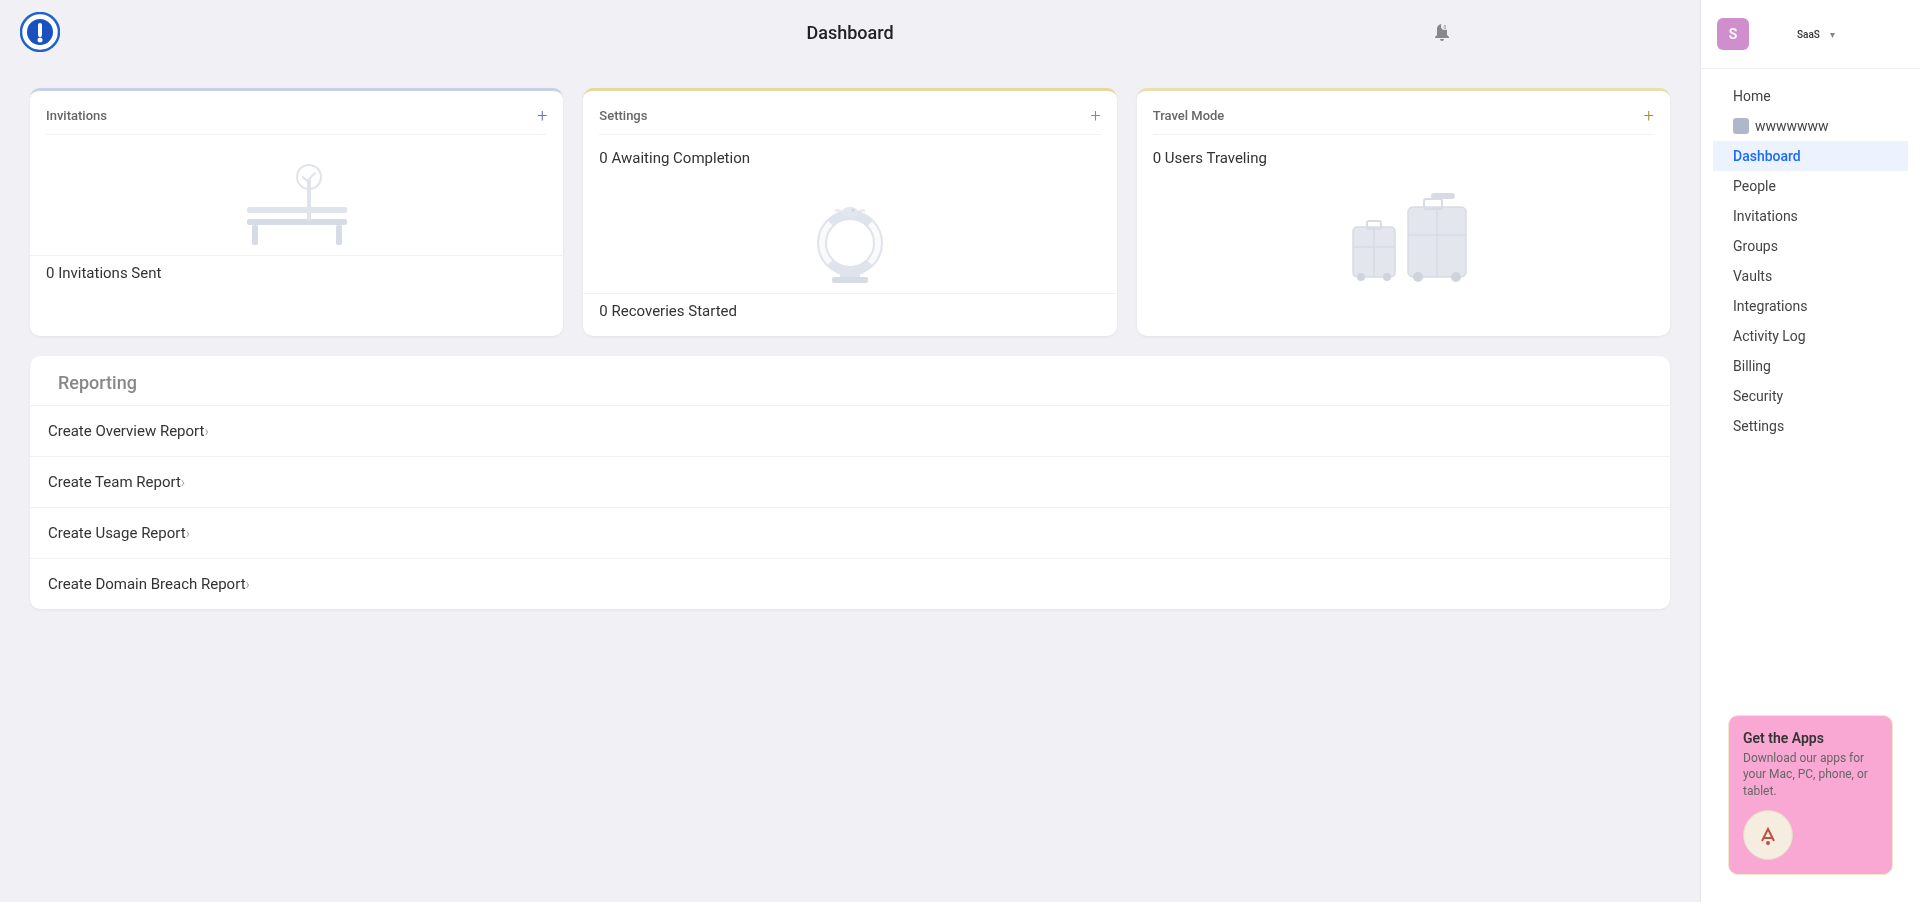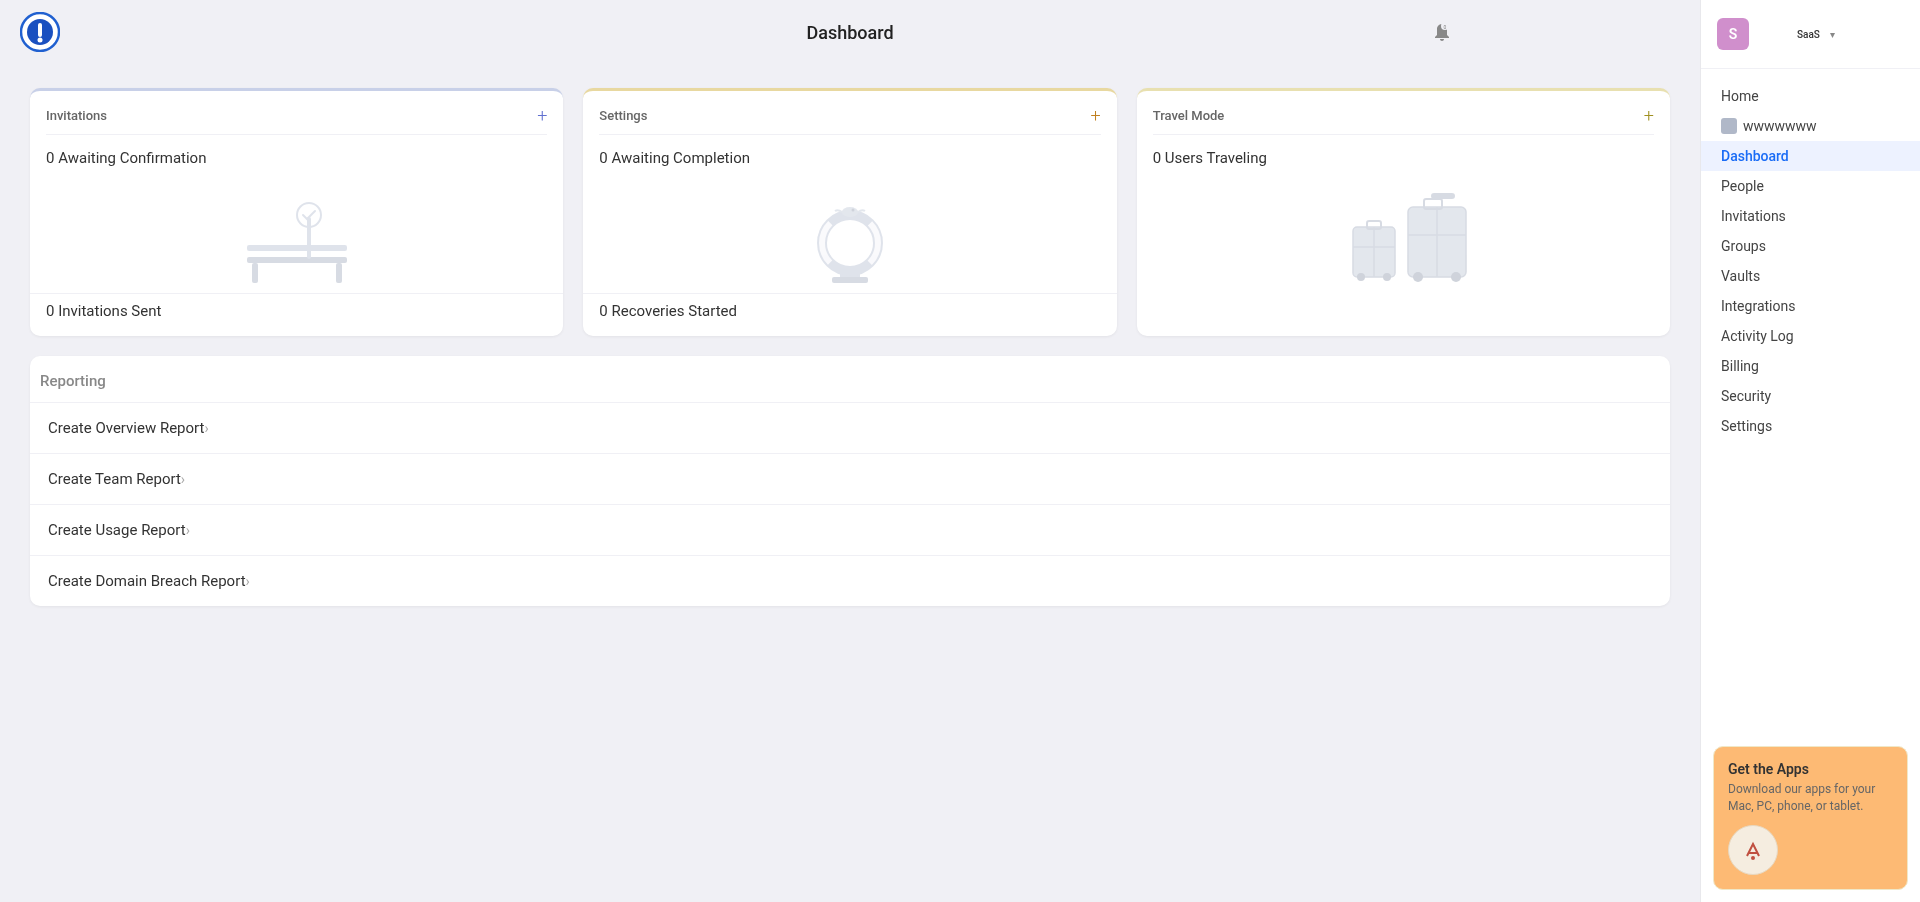--- a/index.html
+++ b/index.html
@@ -55,21 +55,21 @@
     }
 
     .sidebar-chevron {
       font-size: 10px;
       color: #888;
       margin-left: 2px;
     }
 
     .sidebar-nav {
       flex: 1;
-      padding: 12px 0;
+      padding: 12px 12px;
       overflow-y: auto;
     }
 
     .sidebar-nav-item {
       display: block;
       padding: 7px 20px;
       font-size: 14px;
       color: #444;
       cursor: pointer;
       text-decoration: none;
@@ -96,22 +96,22 @@
       width: 16px;
       height: 16px;
       border-radius: 3px;
       background: #b0b8c8;
       display: flex;
       align-items: center;
       justify-content: center;
     }
 
     .get-apps-box {
-      margin: 12px;
-      background: #fdba74;
+      margin: 27px;
+      background: #f9a8d4;
       border-radius: 10px;
       padding: 14px;
       border: 1px solid #f0e8c8;
     }
 
     .get-apps-title {
       font-size: 14px;
       font-weight: 600;
       color: #333;
       margin-bottom: 4px;
@@ -263,22 +263,22 @@
     
     .reporting-card {
       background: #fff;
       border-radius: 10px;
       overflow: hidden;
       box-shadow: 0 1px 3px rgba(0,0,0,0.06);
       flex: 1;
     }
 
     .reporting-header {
-      padding: 16px 10px 12px;
-      font-size: 15px;
+      padding: 16px 28px 12px;
+      font-size: 18px;
       color: #888;
       font-weight: 500;
       border-bottom: 1px solid #f0f0f5;
     }
 
     .reporting-item {
       display: flex;
       align-items: center;
       justify-content: flex-start;
       padding: 16px 18px;
@@ -365,21 +365,20 @@
   <div class="dashboard-content">
 
     <div class="cards-row">
 
       <div class="widget-card invitations">
         <div class="widget-card-header">
           <span>Invitations</span>
           <span class="widget-card-plus invitations-plus">+</span>
         </div>
         <div class="widget-divider"></div>
-        <div class="widget-stat">0 Awaiting Confirmation</div>
         <div class="widget-illustration">
 
           <svg class="bench-illustration" width="160" height="90" viewBox="0 0 160 90">
 
             <rect x="30" y="60" width="100" height="6" rx="2" fill="#b0b8c8"></rect>
 
             <rect x="35" y="66" width="6" height="20" rx="2" fill="#b0b8c8"></rect>
             <rect x="119" y="66" width="6" height="20" rx="2" fill="#b0b8c8"></rect>
 
             <rect x="30" y="48" width="100" height="6" rx="2" fill="#c0c8d8"></rect>

